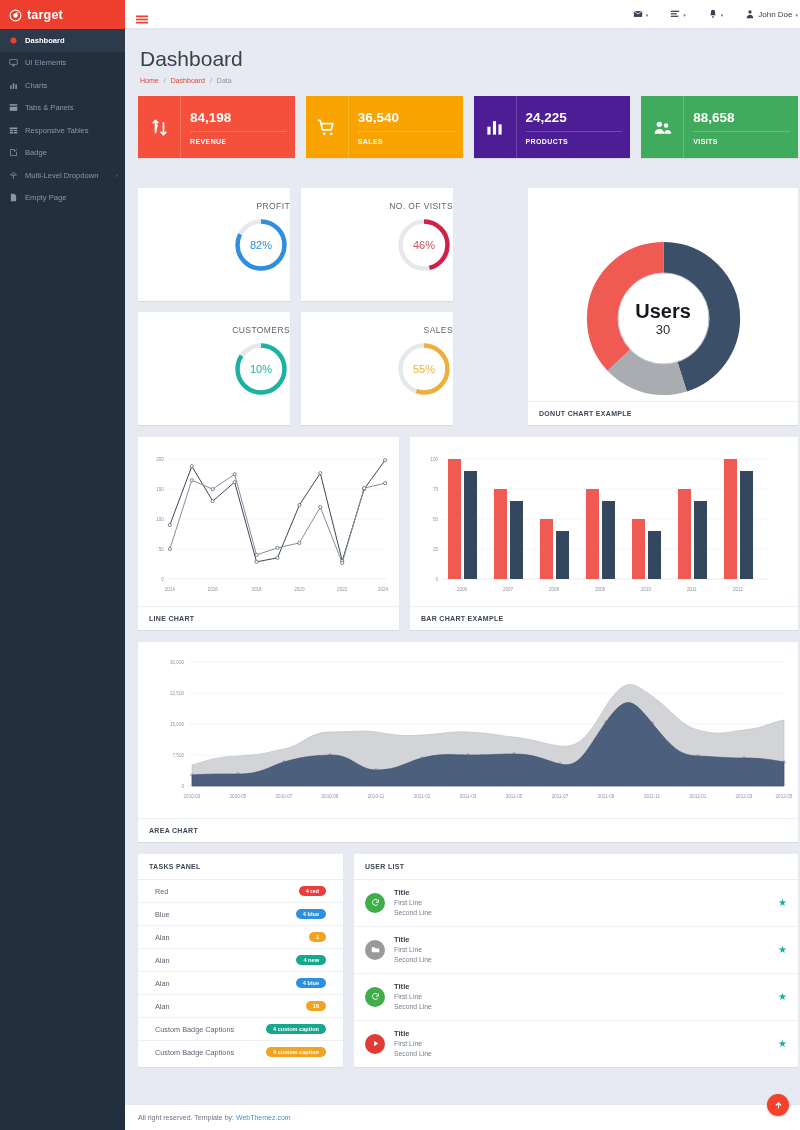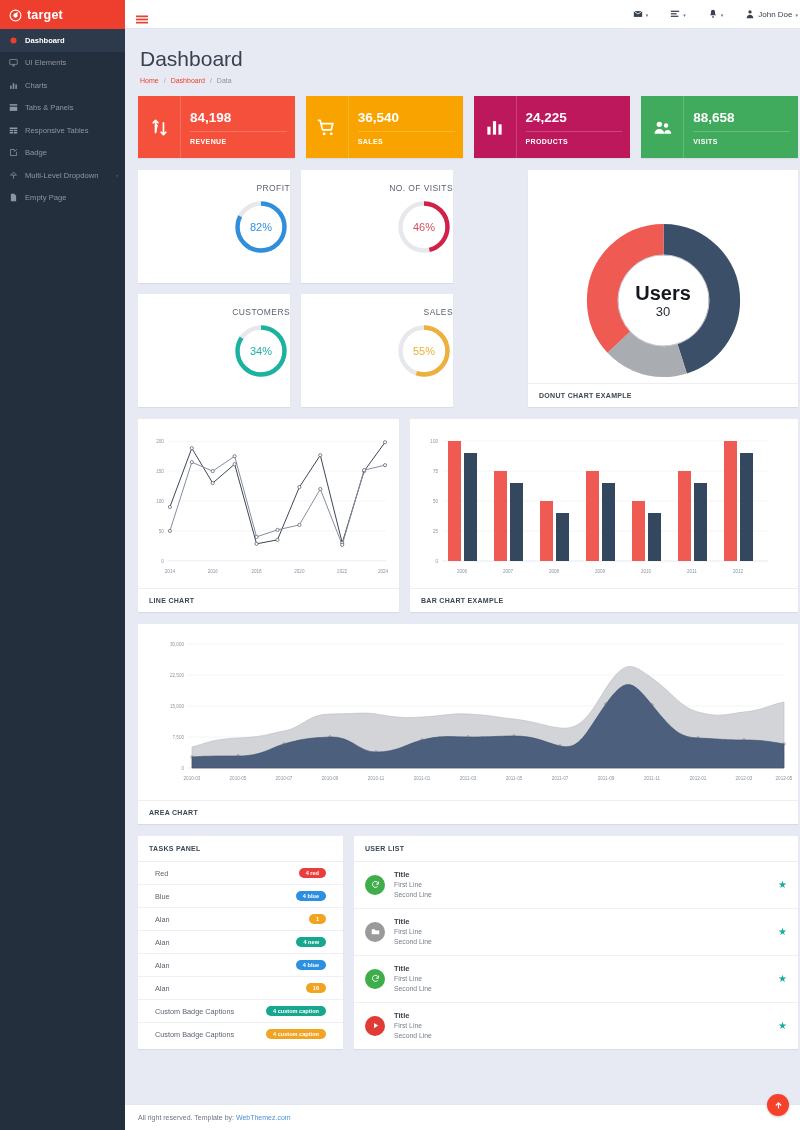--- a/index.html
+++ b/index.html
@@ -46,21 +46,21 @@
   .caret { font-size: 5px; color: #6c737f; position: relative; top: 1px; }
 
   .content { padding: 10px 13px 0 13px; flex: 1; overflow: hidden; }
   .page-title { font-size: 21px; color: #39414f; font-weight: normal; margin: 8px 0 6px 2px; }
   .breadcrumb { display: flex; align-items: center; gap: 5px; font-size: 7px; margin: 0 0 12px 2px; }
   .breadcrumb a { color: #ee3e2e; text-decoration: none; cursor: pointer; }
   .breadcrumb .sep { color: #9aa0ab; }
   .breadcrumb .cur { color: #8b929e; }
 
   
-  .stats { display: flex; gap: 11px; margin-bottom: 12px; }
+  .stats { display: flex; gap: 11px; margin-bottom: 30px; }
   .stat {
     flex: 1; height: 62px; display: flex; align-items: stretch; color: #fff;
     box-shadow: 0 1px 1px rgba(0,0,0,.06);
   }
   .stat-ico { width: 42px; display: flex; align-items: center; justify-content: center; }
   .stat-ico svg { width: 19px; height: 19px; }
   .stat-body { flex: 1; display: flex; flex-direction: column; justify-content: center; padding-left: 9px; border-left: 1px solid rgba(255,255,255,.18); }
   .stat-num { font-size: 13.5px; font-weight: bold; margin-bottom: 2px; line-height: 1.3; }
   .stat-sep { height:1px; background: rgba(255,255,255,.2); margin: 3px 0 6px 0; width: calc(100% - 8px);}
   .stat-lbl { font-size: 7px; font-weight: bold; letter-spacing: .4px; }
@@ -317,21 +317,21 @@
                 <circle cx="9" cy="20" r="1.8"></circle>
                 <circle cx="18" cy="20" r="1.8"></circle>
               </svg>
           </div>
           <div class="stat-body">
             <div class="stat-num">36,540</div>
             <div class="stat-sep"></div>
             <div class="stat-lbl">SALES</div>
           </div>
         </div>
-        <div class="stat" style="background:#be185d">
+        <div class="stat" style="background:#4c1d95">
           <div class="stat-ico">
             <svg viewBox="0 0 24 24" fill="#fff">
                 <rect x="3" y="11" width="4" height="10"></rect>
                 <rect x="10" y="4" width="4" height="17"></rect>
                 <rect x="17" y="8" width="4" height="13"></rect>
               </svg>
           </div>
           <div class="stat-body">
             <div class="stat-num">24,225</div>
             <div class="stat-sep"></div>
@@ -380,21 +380,21 @@
             </div>
           </div>
 
           <div class="gauge-card">
             <div class="gauge-title">CUSTOMERS</div>
             <div class="gauge-wrap">
               <svg viewBox="0 0 42 42">
                 <circle cx="21" cy="21" r="17" fill="none" stroke="#e6e8ec" stroke-width="3.2"></circle>
                 <circle cx="21" cy="21" r="17" fill="none" stroke="#1bb3a0" stroke-width="3.2" stroke-dasharray="89.7 104.7" stroke-linecap="butt"></circle>
               </svg>
-              <div class="gauge-val" style="color:#1bb3a0">34%</div>
+              <div class="gauge-val" style="color:#1bb3a0">10%</div>
             </div>
           </div>
 
           <div class="gauge-card">
             <div class="gauge-title">SALES</div>
             <div class="gauge-wrap">
               <svg viewBox="0 0 42 42">
                 <circle cx="21" cy="21" r="17" fill="none" stroke="#e6e8ec" stroke-width="3.2"></circle>
                 <circle cx="21" cy="21" r="17" fill="none" stroke="#edb03a" stroke-width="3.2" stroke-dasharray="58.7 135.7" stroke-linecap="butt"></circle>
               </svg>

